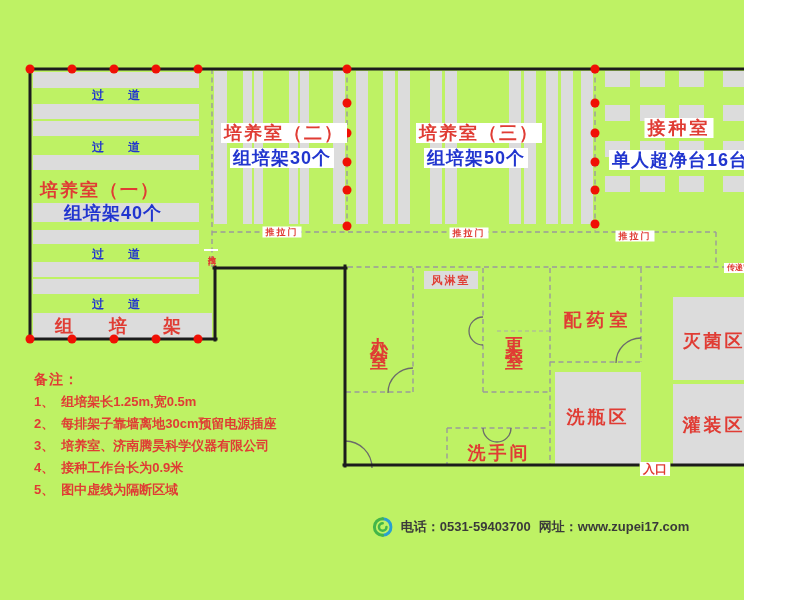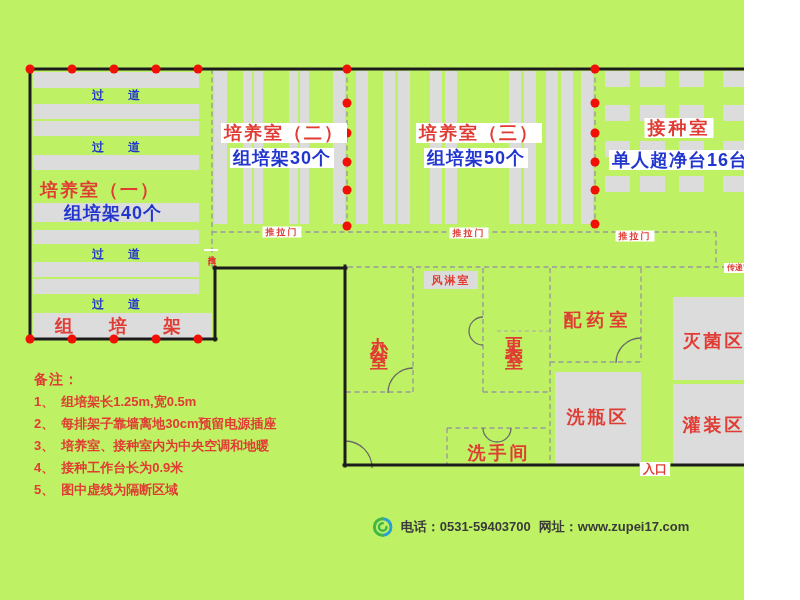--- a/index.html
+++ b/index.html
@@ -214,21 +214,21 @@
     <div class="note-line">
       <span>1、</span>
       <span>组培架长1.25m,宽0.5m</span>
     </div>
     <div class="note-line">
       <span>2、</span>
       <span>每排架子靠墙离地30cm预留电源插座</span>
     </div>
     <div class="note-line">
       <span>3、</span>
-      <span>培养室、接种室内为中央空调和地暖</span>
+      <span>培养室、济南腾昊科学仪器有限公司</span>
     </div>
     <div class="note-line">
       <span>4、</span>
       <span>接种工作台长为0.9米</span>
     </div>
     <div class="note-line">
       <span>5、</span>
       <span>图中虚线为隔断区域</span>
     </div>
   </div>

